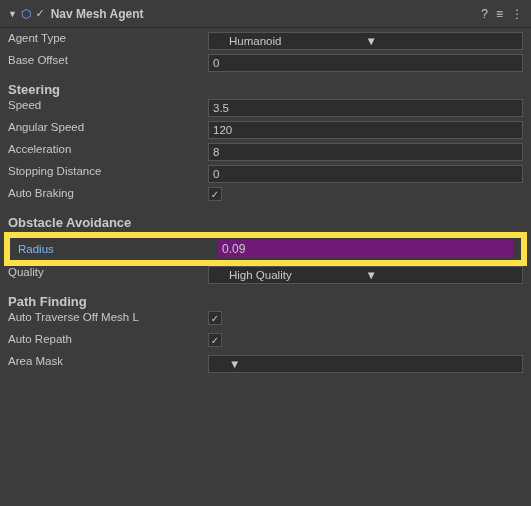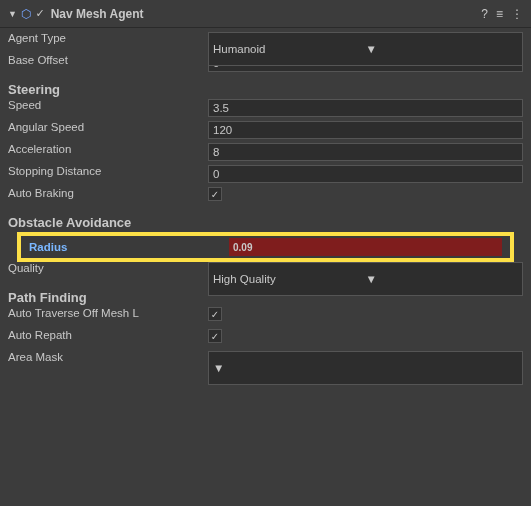--- a/index.html
+++ b/index.html
@@ -69,69 +69,68 @@
       border: 1px solid #555;
       padding: 1px 4px;
       height: 18px;
       display: flex;
       align-items: center;
     }
     .value-dropdown {
       flex: 1;
       background: #2d2d2d;
       border: 1px solid #555;
-      height: 34px;
-      display: flex;
-      align-items: center;
-      padding: 0 4px;
+      height: 18px;
+      display: flex;
+      align-items: center;
+      padding: 0 20px;
       position: relative;
     }
     .value-dropdown span {
       flex: 1;
       font-size: 11.5px;
       color: #c8c8c8;
     }
     .dropdown-arrow {
       color: #c8c8c8;
       font-size: 9px;
     }
     .section-header {
       padding: 6px 8px 2px 8px;
       font-size: 13px;
       font-weight: bold;
       color: #c8c8c8;
     }
     .highlight-box {
-      border: 4px solid #fde047;
-      margin: 0 17px;
-      font-weight: bold;
+      border: 6px solid #fde047;
+      margin: 0 4px;
     }
     .highlight-row-inner {
       display: flex;
       align-items: center;
       height: 22px;
       padding: 0 8px;
       background: #3a3a3a;
     }
     .highlight-label {
       width: 200px;
       color: #7ab7ff;
       font-size: 11.5px;
       flex-shrink: 0;
     }
     .highlight-value {
       flex: 1;
-      background: #7f1d1d;
+      background: #701a75;
       border: none;
       padding: 1px 4px;
       height: 18px;
       display: flex;
       align-items: center;
       color: #c8c8c8;
-      font-size: 10px;
+      font-size: 12px;
     }
     .checkbox {
       width: 14px;
       height: 14px;
       background: #2d2d2d;
       border: 1px solid #555;
       display: flex;
       align-items: center;
       justify-content: center;
       font-size: 10px;

